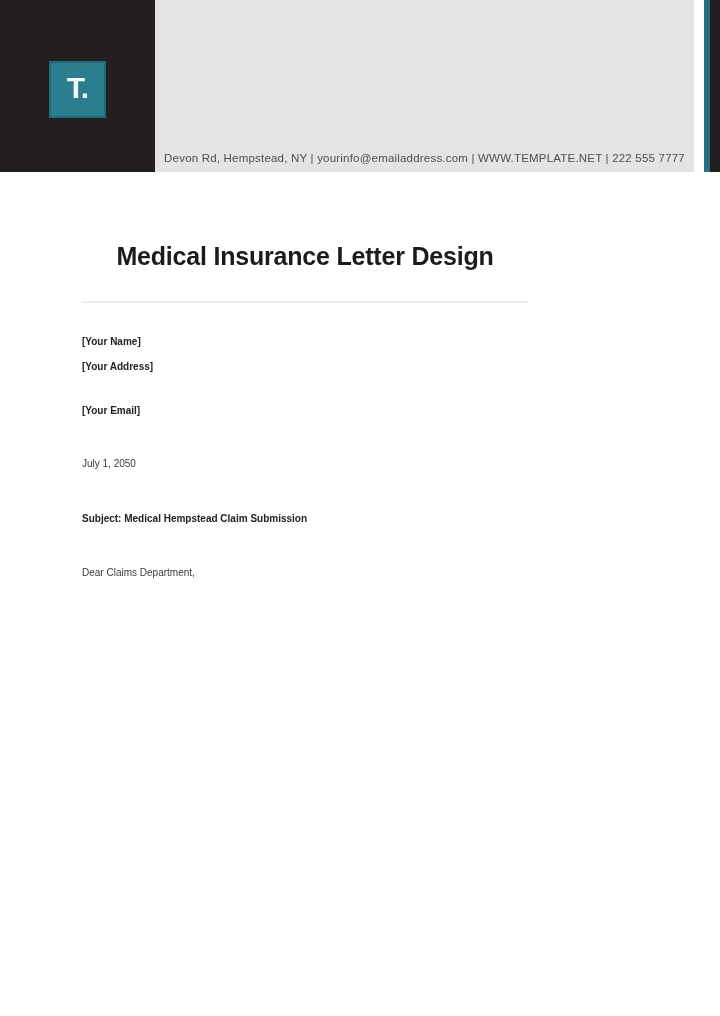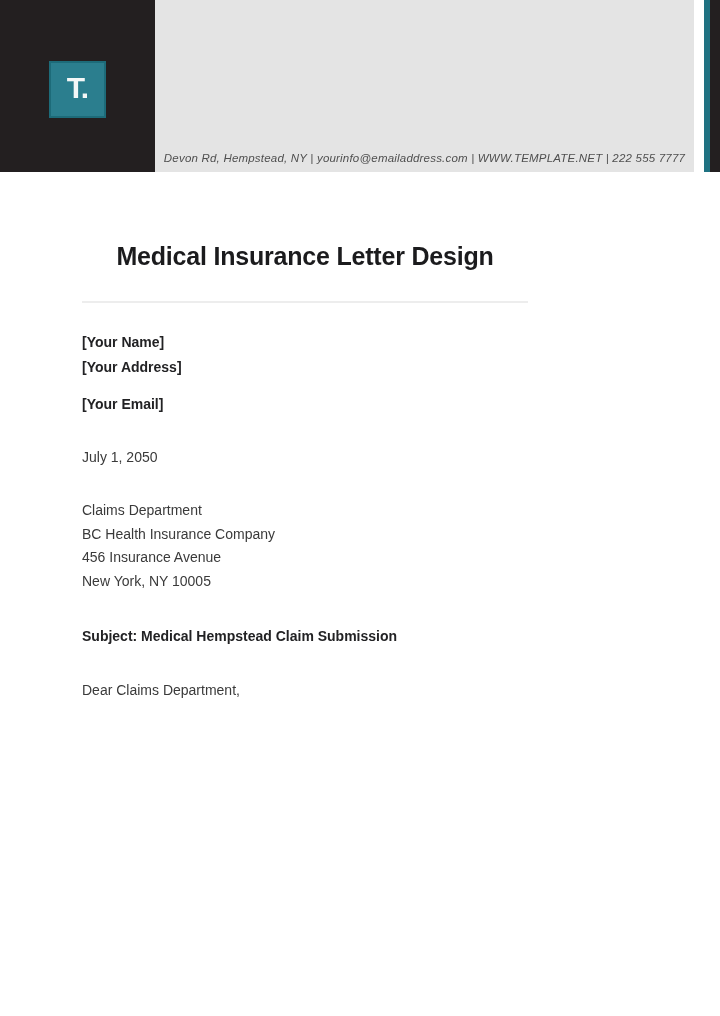--- a/index.html
+++ b/index.html
@@ -51,21 +51,20 @@
   .ribbon {
     position: absolute; left: 164px; top: 36px;
     width: 18px; height: 116px;
     background: #2b7e8e;
     clip-path: polygon(0 0, 100% 8%, 100% 92%, 0 100%);
   }
   .header-panel {
     position: absolute; left: 155px; top: 0;
     width: 539px; height: 172px;
     background: #e4e4e4;
-    font-style: italic;
   }
   .contact-line {
     position: absolute; left: 0; bottom: 8px;
     width: 100%;
     text-align: center;
     font-size: 11.5px;
     letter-spacing: 0.2px;
     color: #4f4f4f;
   }
   .edge-teal {
@@ -89,23 +88,23 @@
     font-weight: bold;
     color: #1b1b1d;
     letter-spacing: -0.2px;
   }
   .divider {
     margin-top: 30px;
     border: 0;
     border-top: 2px solid #ededed;
   }
   .sender-block { margin-top: 27px; }
-  .line { font-size: 14px; line-height: 24.5px; color: #3a3a3a; }
+  .line { font-size: 10px; line-height: 24.5px; color: #3a3a3a; }
   .line.bold { font-weight: bold; color: #222224; }
-  .gap-sm { margin-top: 13px; }
+  .gap-sm { margin-top: 20px; }
   .date-line { margin-top: 28px; }
   .recipient-block { margin-top: 30px; }
   .recipient-block .line { line-height: 23.5px; }
   .subject-line { margin-top: 31px; }
   .greeting-line { margin-top: 29px; }
   .body-paragraph {
     margin-top: 30px;
     font-size: 13.5px;
     line-height: 25.5px;
     color: #3a3a3a;
@@ -138,26 +137,20 @@
     <hr class="divider">
 
     <div class="sender-block">
       <div class="line bold">[Your Name]</div>
       <div class="line bold">[Your Address]</div>
       <div class="line bold gap-sm">[Your Email]</div>
     </div>
 
     <div class="line date-line">July 1, 2050</div>
 
-    <div class="recipient-block">
-      <div class="line">Claims Department</div>
-      <div class="line">BC Health Insurance Company</div>
-      <div class="line">456 Insurance Avenue</div>
-      <div class="line">New York, NY 10005</div>
-    </div>
 
     <div class="line bold subject-line">Subject: Medical Hempstead Claim Submission</div>
 
     <div class="line greeting-line">Dear Claims Department,</div>
 
   </div>
 
 </div>
 
 </body></html>

